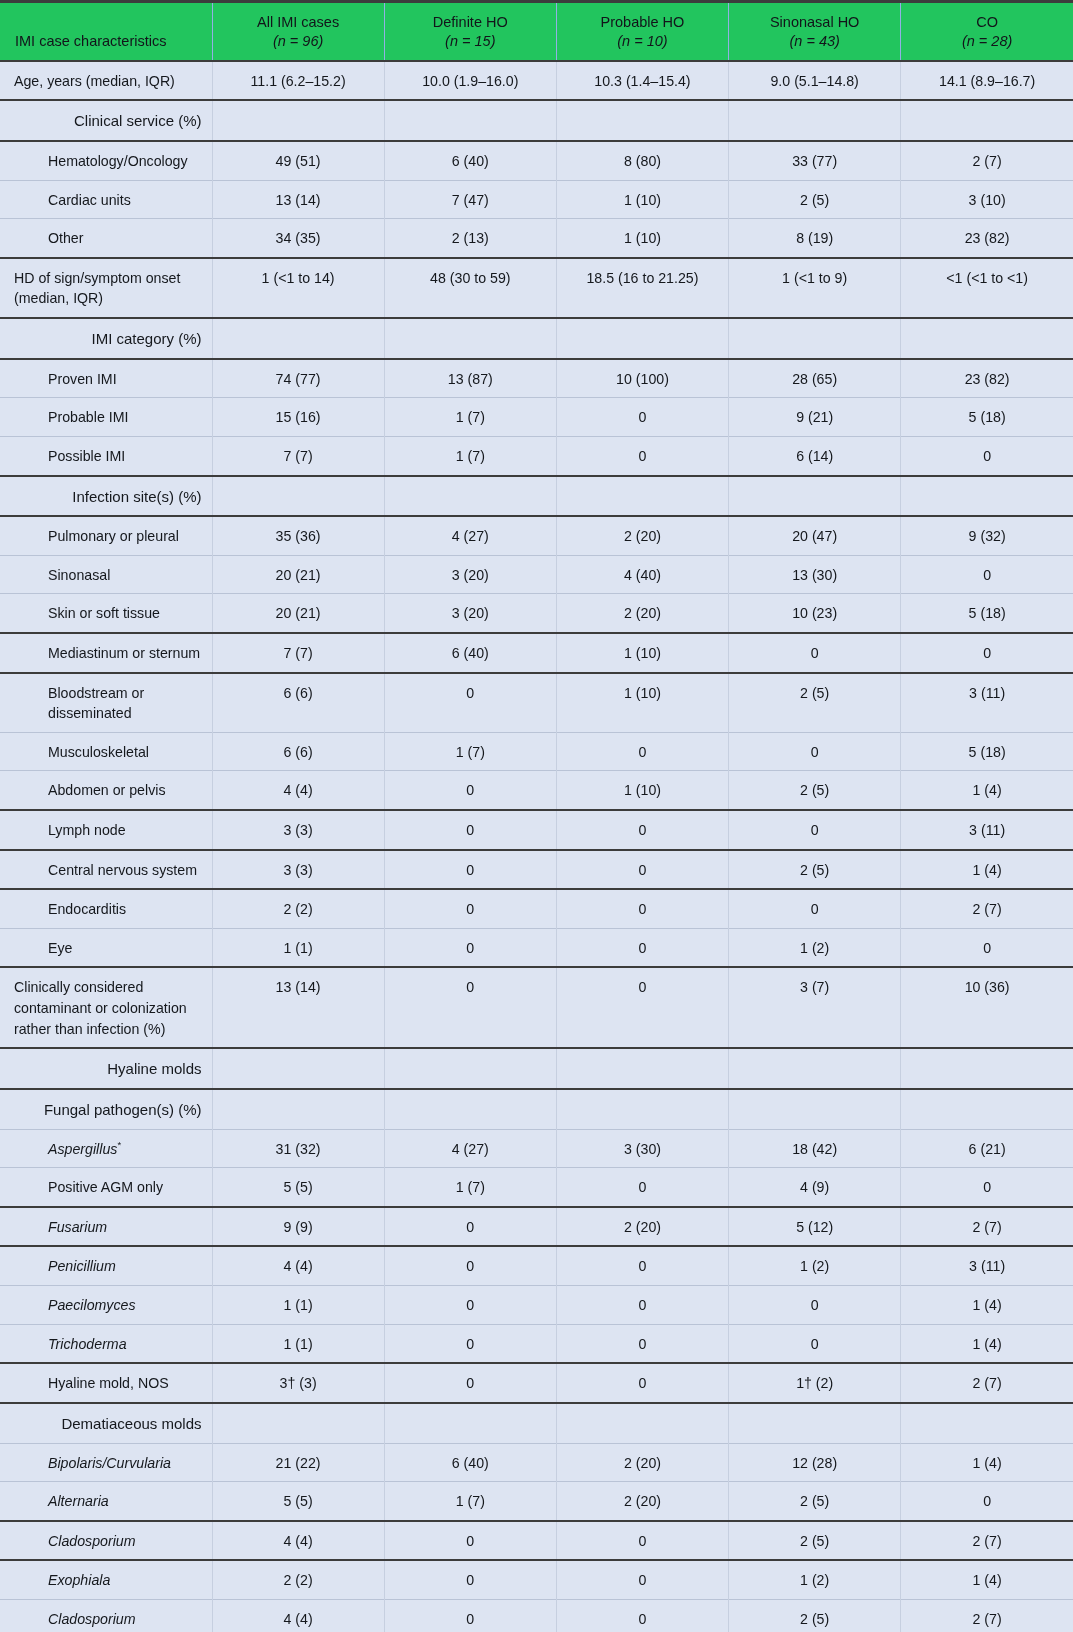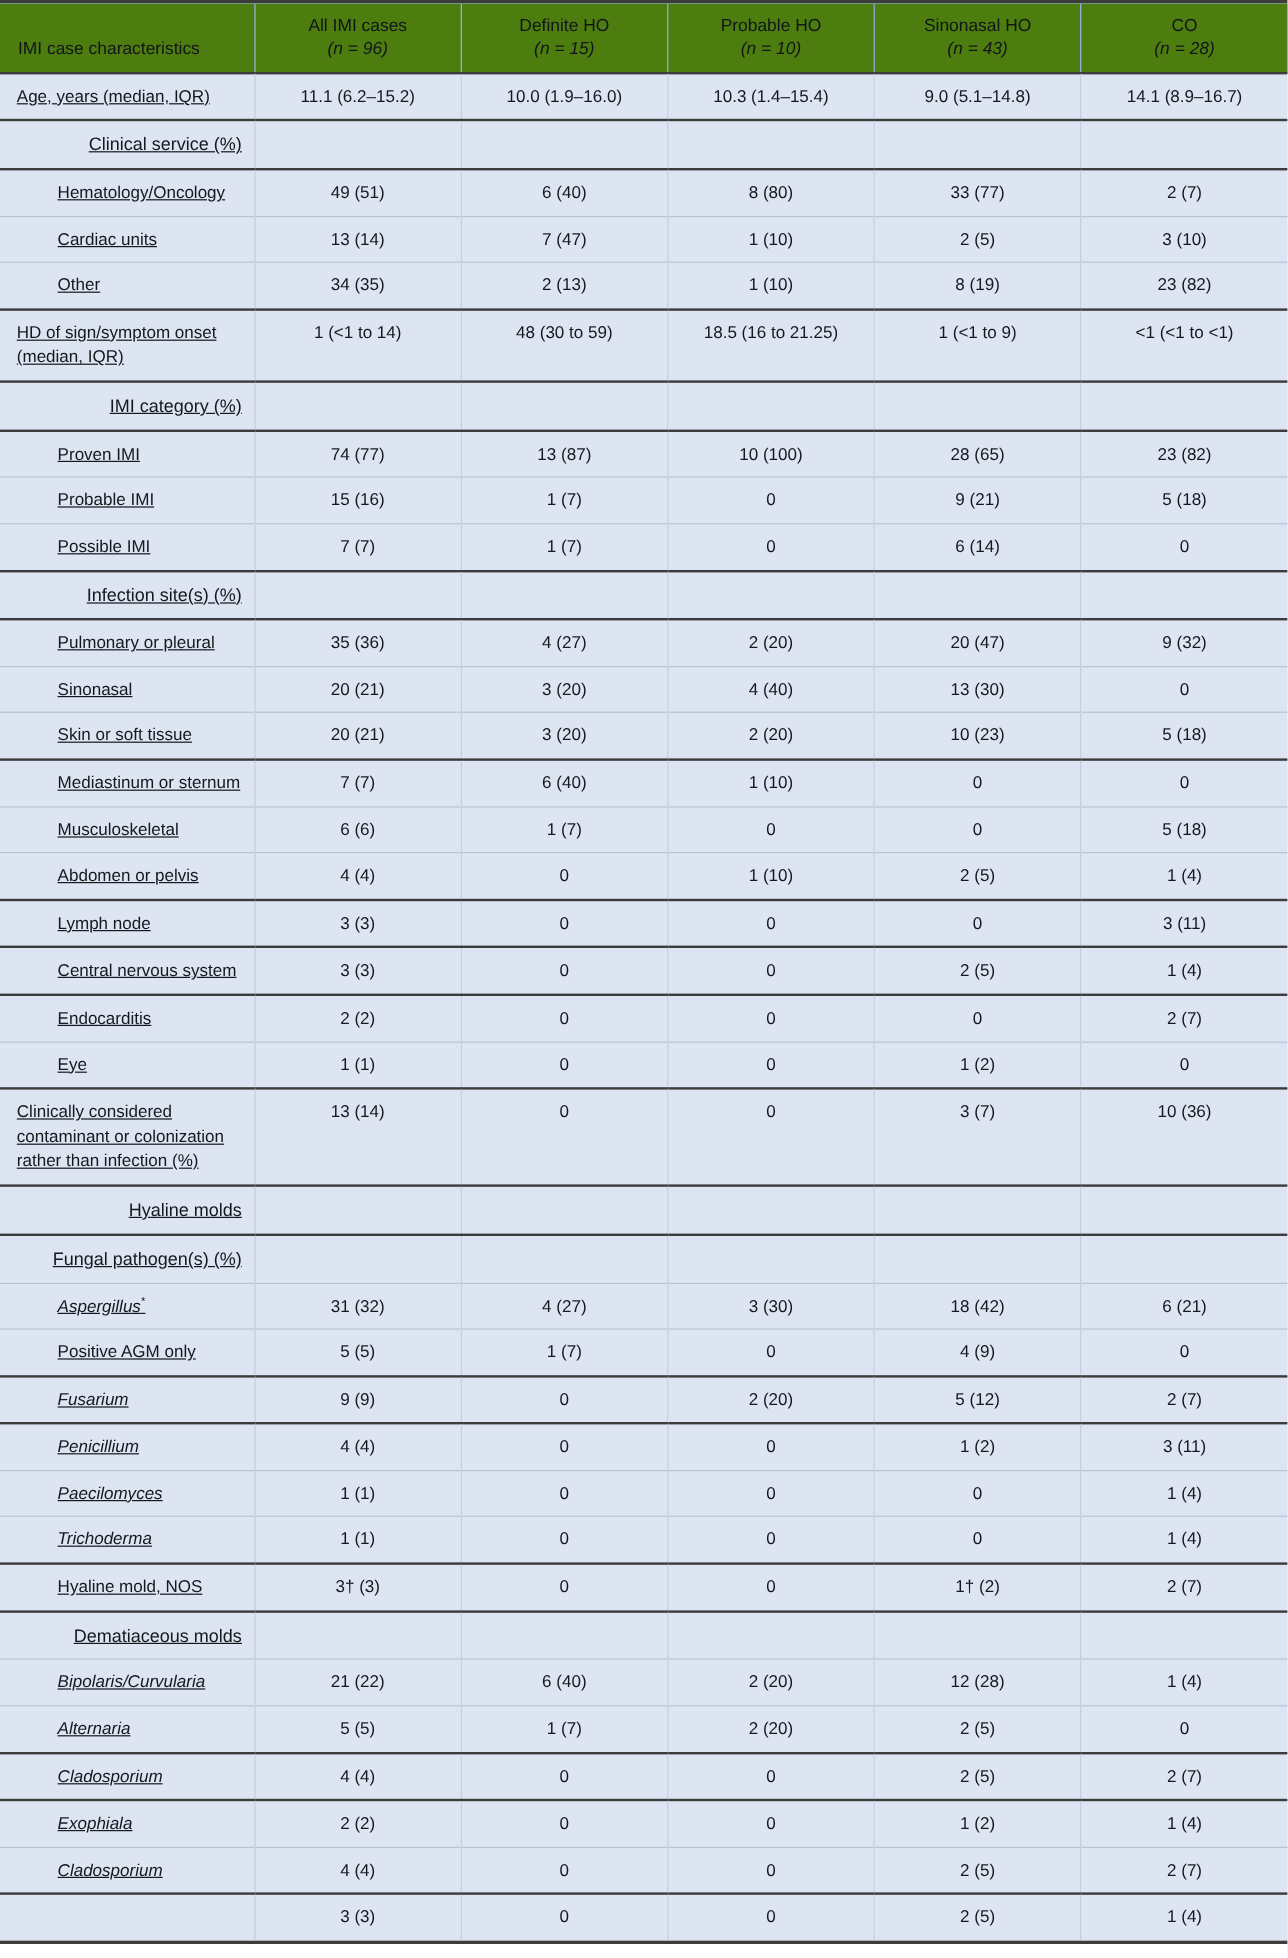--- a/index.html
+++ b/index.html
@@ -25,21 +25,21 @@
     background: #dde4f2;
   }
   
   col.c-label { width: 212px; }
   col.c-data  { width: 172.2px; }
 
   thead tr.hdr-row {
     background: #7b9fde;
   }
   thead th {
-    background: #4d7c0f;
+    background: #22c55e;
     color: #12151a;
     font-size: 14.5px;
     font-weight: 400;
     padding: 10px 12px 9px 12px;
     vertical-align: bottom;
     line-height: 1.30;
     border-right: 1px solid #93b0e4;
     border-bottom: 2px solid #3c3c3c;
   }
   thead th:last-child { border-right: none; }
@@ -82,21 +82,21 @@
   tbody tr.section > td {
     font-size: 15px;
     text-align: right;
   }
   .ital { font-style: italic; }
   sup {
     font-size: 0.68em;
     vertical-align: super;
     line-height: 0;
   }
-  .wrap-lbl { white-space: normal; text-decoration: underline; }
+  .wrap-lbl { white-space: normal; }
 </style>
 </head>
 <body>
 
 <div id="table-wrap">
   <table id="imi-table">
     <colgroup>
       <col class="c-label">
         <col class="c-data">
         <col class="c-data">
@@ -245,20 +245,28 @@
           <td class="val">5 (18)</td>
         </tr>
         <tr class="lvl2 sep-thick">
           <td class="lbl wrap-lbl"><span>Mediastinum or sternum</span></td>
           <td class="val">7 (7)</td>
           <td class="val">6 (40)</td>
           <td class="val">1 (10)</td>
           <td class="val">0</td>
           <td class="val">0</td>
         </tr>
+        <tr class="lvl2 sep-thick">
+          <td class="lbl wrap-lbl"><span>Bloodstream or disseminated</span></td>
+          <td class="val">6 (6)</td>
+          <td class="val">0</td>
+          <td class="val">1 (10)</td>
+          <td class="val">2 (5)</td>
+          <td class="val">3 (11)</td>
+        </tr>
         <tr class="lvl2 sep-thin">
           <td class="lbl wrap-lbl"><span>Musculoskeletal</span></td>
           <td class="val">6 (6)</td>
           <td class="val">1 (7)</td>
           <td class="val">0</td>
           <td class="val">0</td>
           <td class="val">5 (18)</td>
         </tr>
         <tr class="lvl2 sep-thin">
           <td class="lbl wrap-lbl"><span>Abdomen or pelvis</span></td>

